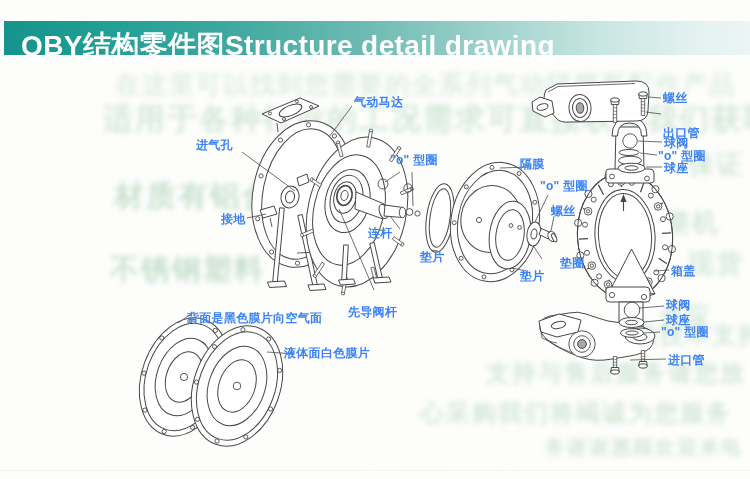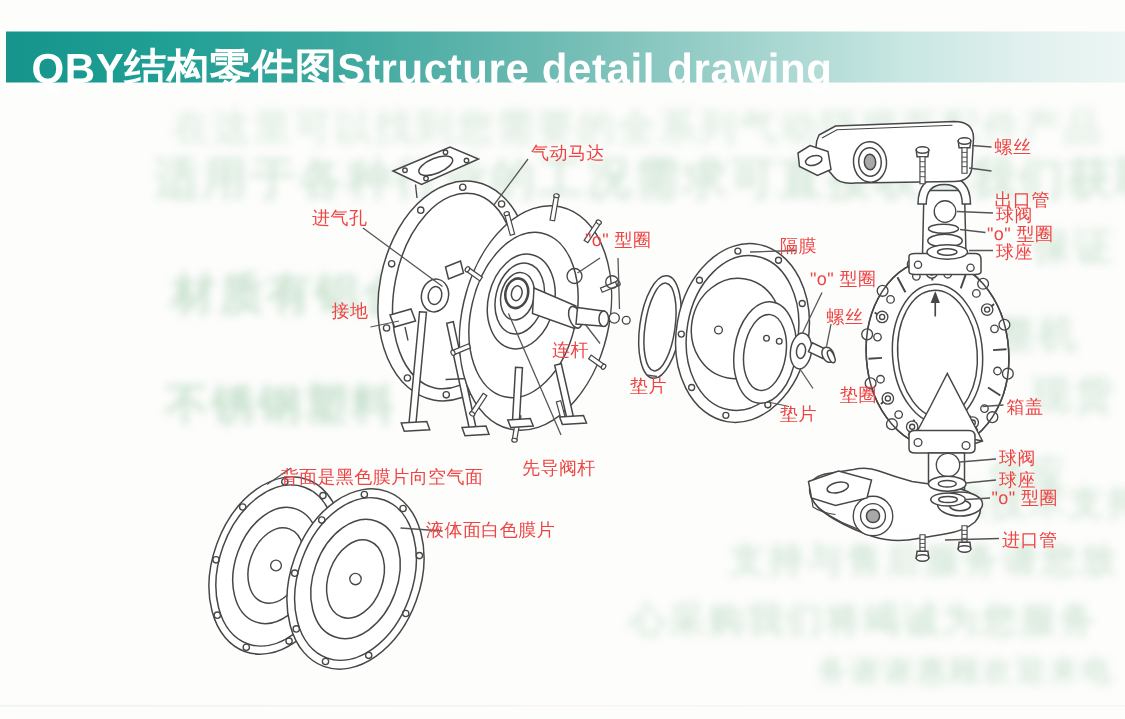--- a/index.html
+++ b/index.html
@@ -6,21 +6,21 @@
   body { width:750px; height:479px; overflow:hidden; background:#fdfdfc; position:relative;
          font-family:"Liberation Sans", sans-serif; }
   .wm { position:absolute; white-space:nowrap; font-weight:700; color:#9ccaa8;
         filter:blur(2.8px); letter-spacing:2px; z-index:1; }
   .titlebar { position:absolute; left:4px; top:21px; width:746px; height:34px; z-index:5;
     background:linear-gradient(90deg,#14948a 0%,#21a096 15%,#3ea89f 30%,#6cbab2 48%,#9ed1cb 65%,#c8e6e2 80%,#e2f1ef 92%,#ecf6f4 100%);
     display:flex; align-items:center; }
   .titlebar span { color:#fff; font-weight:bold; font-size:28px; letter-spacing:0.4px;
     padding-left:17px; white-space:nowrap;margin-top:16px; }
   .diagram-layer { position:absolute; left:0; top:0; width:750px; height:479px; z-index:2; filter:blur(0.2px); }
-  .lbl { position:absolute; font-size:12px; font-weight:400; color:#ef4444; white-space:nowrap;
+  .lbl { position:absolute; font-size:12px; font-weight:700; color:#3b82f6; white-space:nowrap;
         z-index:3; letter-spacing:0.3px; }
   .bottom-line { position:absolute; left:0; bottom:8px; width:100%; height:1.5px; z-index:4;
     background:linear-gradient(90deg, rgba(215,232,228,0.45), rgba(246,231,222,0.5), rgba(228,240,233,0.45)); }
 </style>
 </head>
 <body>
 
 <div>
 <div class="wm" style="left:115px;top:68px;font-size:25px;opacity:0.3">在这里可以找到您需要的全系列气动隔膜泵配件产品</div>
 <div class="wm" style="left:103px;top:99px;font-size:30px;opacity:0.42">适用于各种行业的工况需求可直接联系我们获取报</div>
@@ -314,22 +314,22 @@
         <line x1="669.0" y1="270.0" x2="655.0" y2="271.0" stroke="#555" stroke-width="0.85"></line>
         <line x1="664.0" y1="306.0" x2="640.0" y2="308.0" stroke="#555" stroke-width="0.85"></line>
         <line x1="664.0" y1="320.0" x2="644.0" y2="322.0" stroke="#555" stroke-width="0.85"></line>
         <line x1="660.0" y1="332.0" x2="644.0" y2="333.0" stroke="#555" stroke-width="0.85"></line>
         <line x1="666.0" y1="359.0" x2="630.0" y2="360.0" stroke="#555" stroke-width="0.85"></line>
       </g>
     </svg>
 </div>
 
 <div class="lbl" style="left:354px;top:94px">气动马达</div>
-<div class="lbl" style="left:208px;top:137px">进气孔</div>
-<div class="lbl" style="left:221px;top:199px">接地</div>
+<div class="lbl" style="left:196px;top:137px">进气孔</div>
+<div class="lbl" style="left:221px;top:211px">接地</div>
 <div class="lbl" style="left:390px;top:152px">"o" 型圈</div>
 <div class="lbl" style="left:368px;top:225px">连杆</div>
 <div class="lbl" style="left:348px;top:304px">先导阀杆</div>
 <div class="lbl" style="left:420px;top:249px">垫片</div>
 <div class="lbl" style="left:520px;top:156px">隔膜</div>
 <div class="lbl" style="left:540px;top:178px">"o" 型圈</div>
 <div class="lbl" style="left:551px;top:203px">螺丝</div>
 <div class="lbl" style="left:560px;top:255px">垫圈</div>
 <div class="lbl" style="left:520px;top:268px">垫片</div>
 <div class="lbl" style="left:187px;top:310px">背面是黑色膜片向空气面</div>

